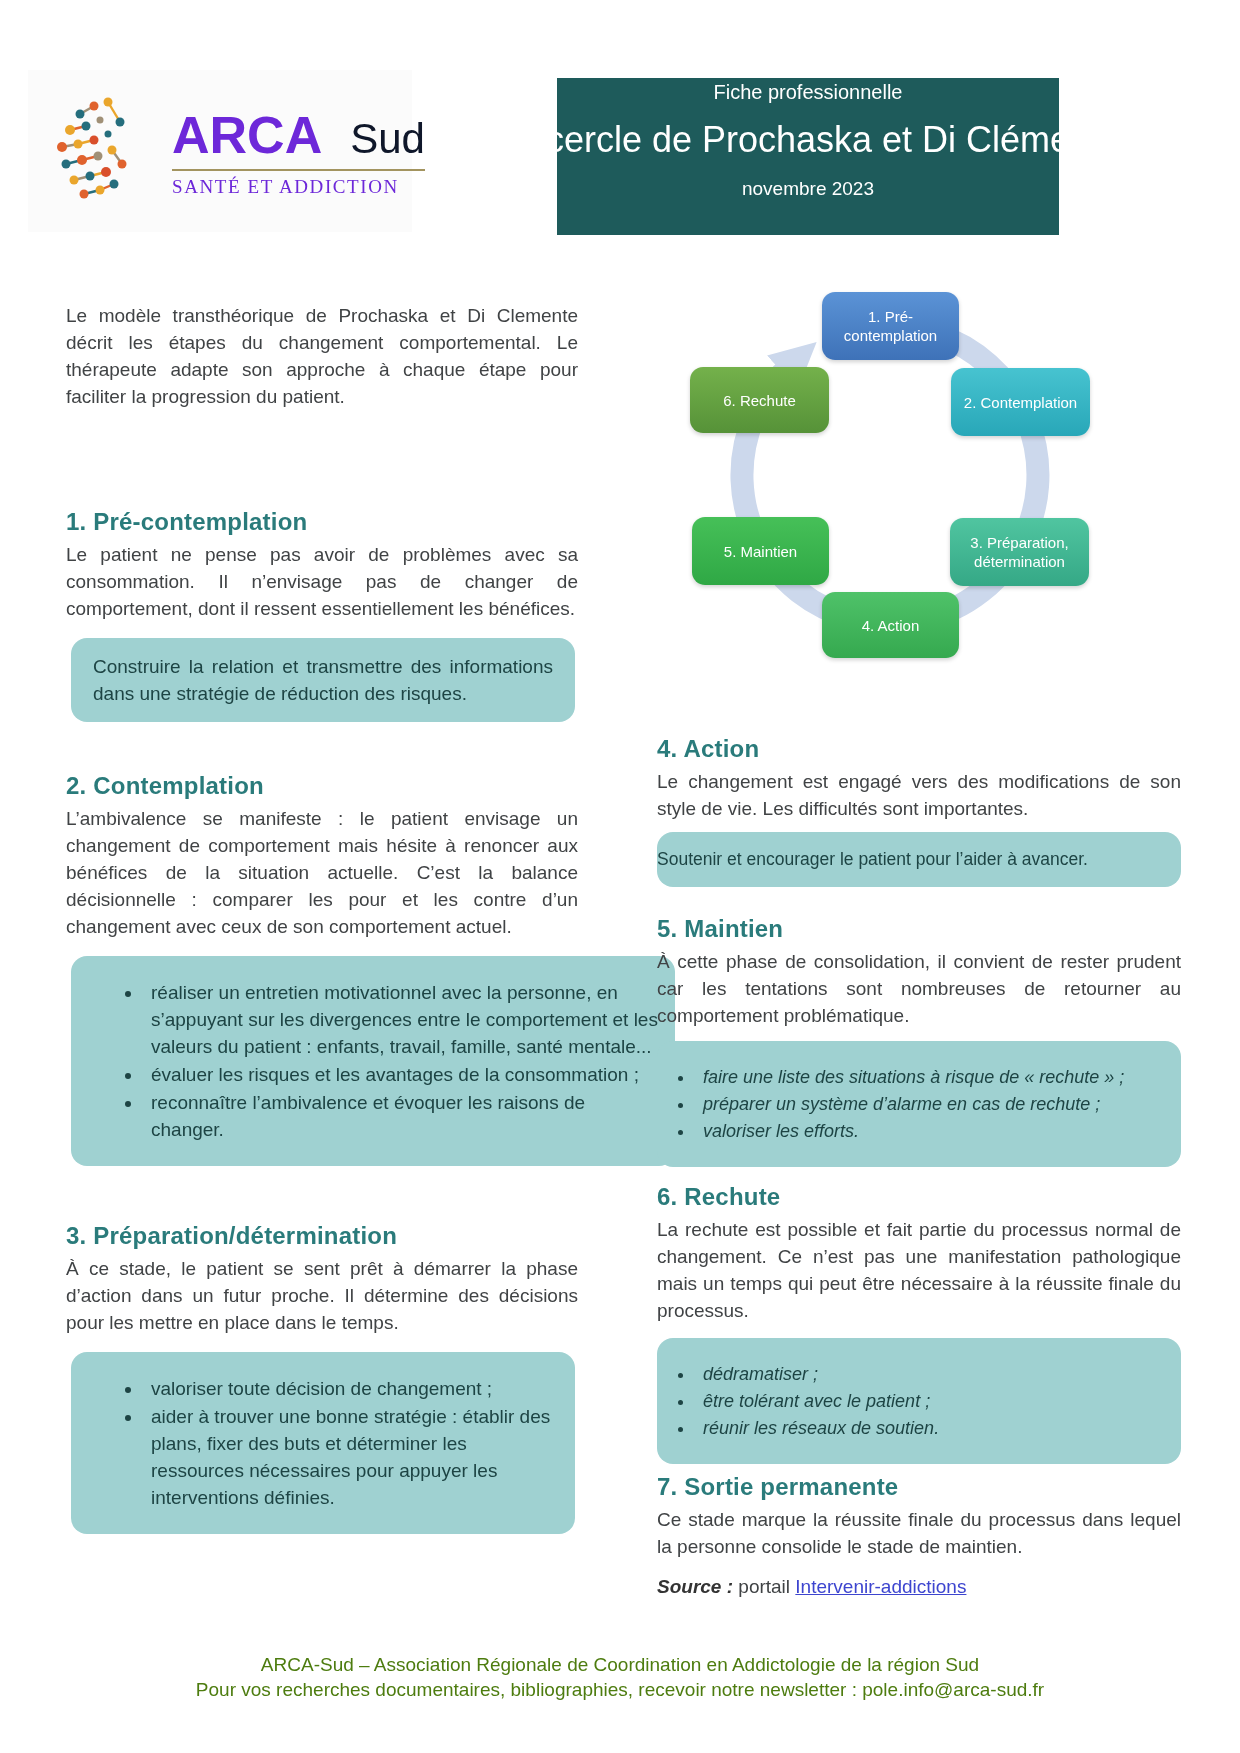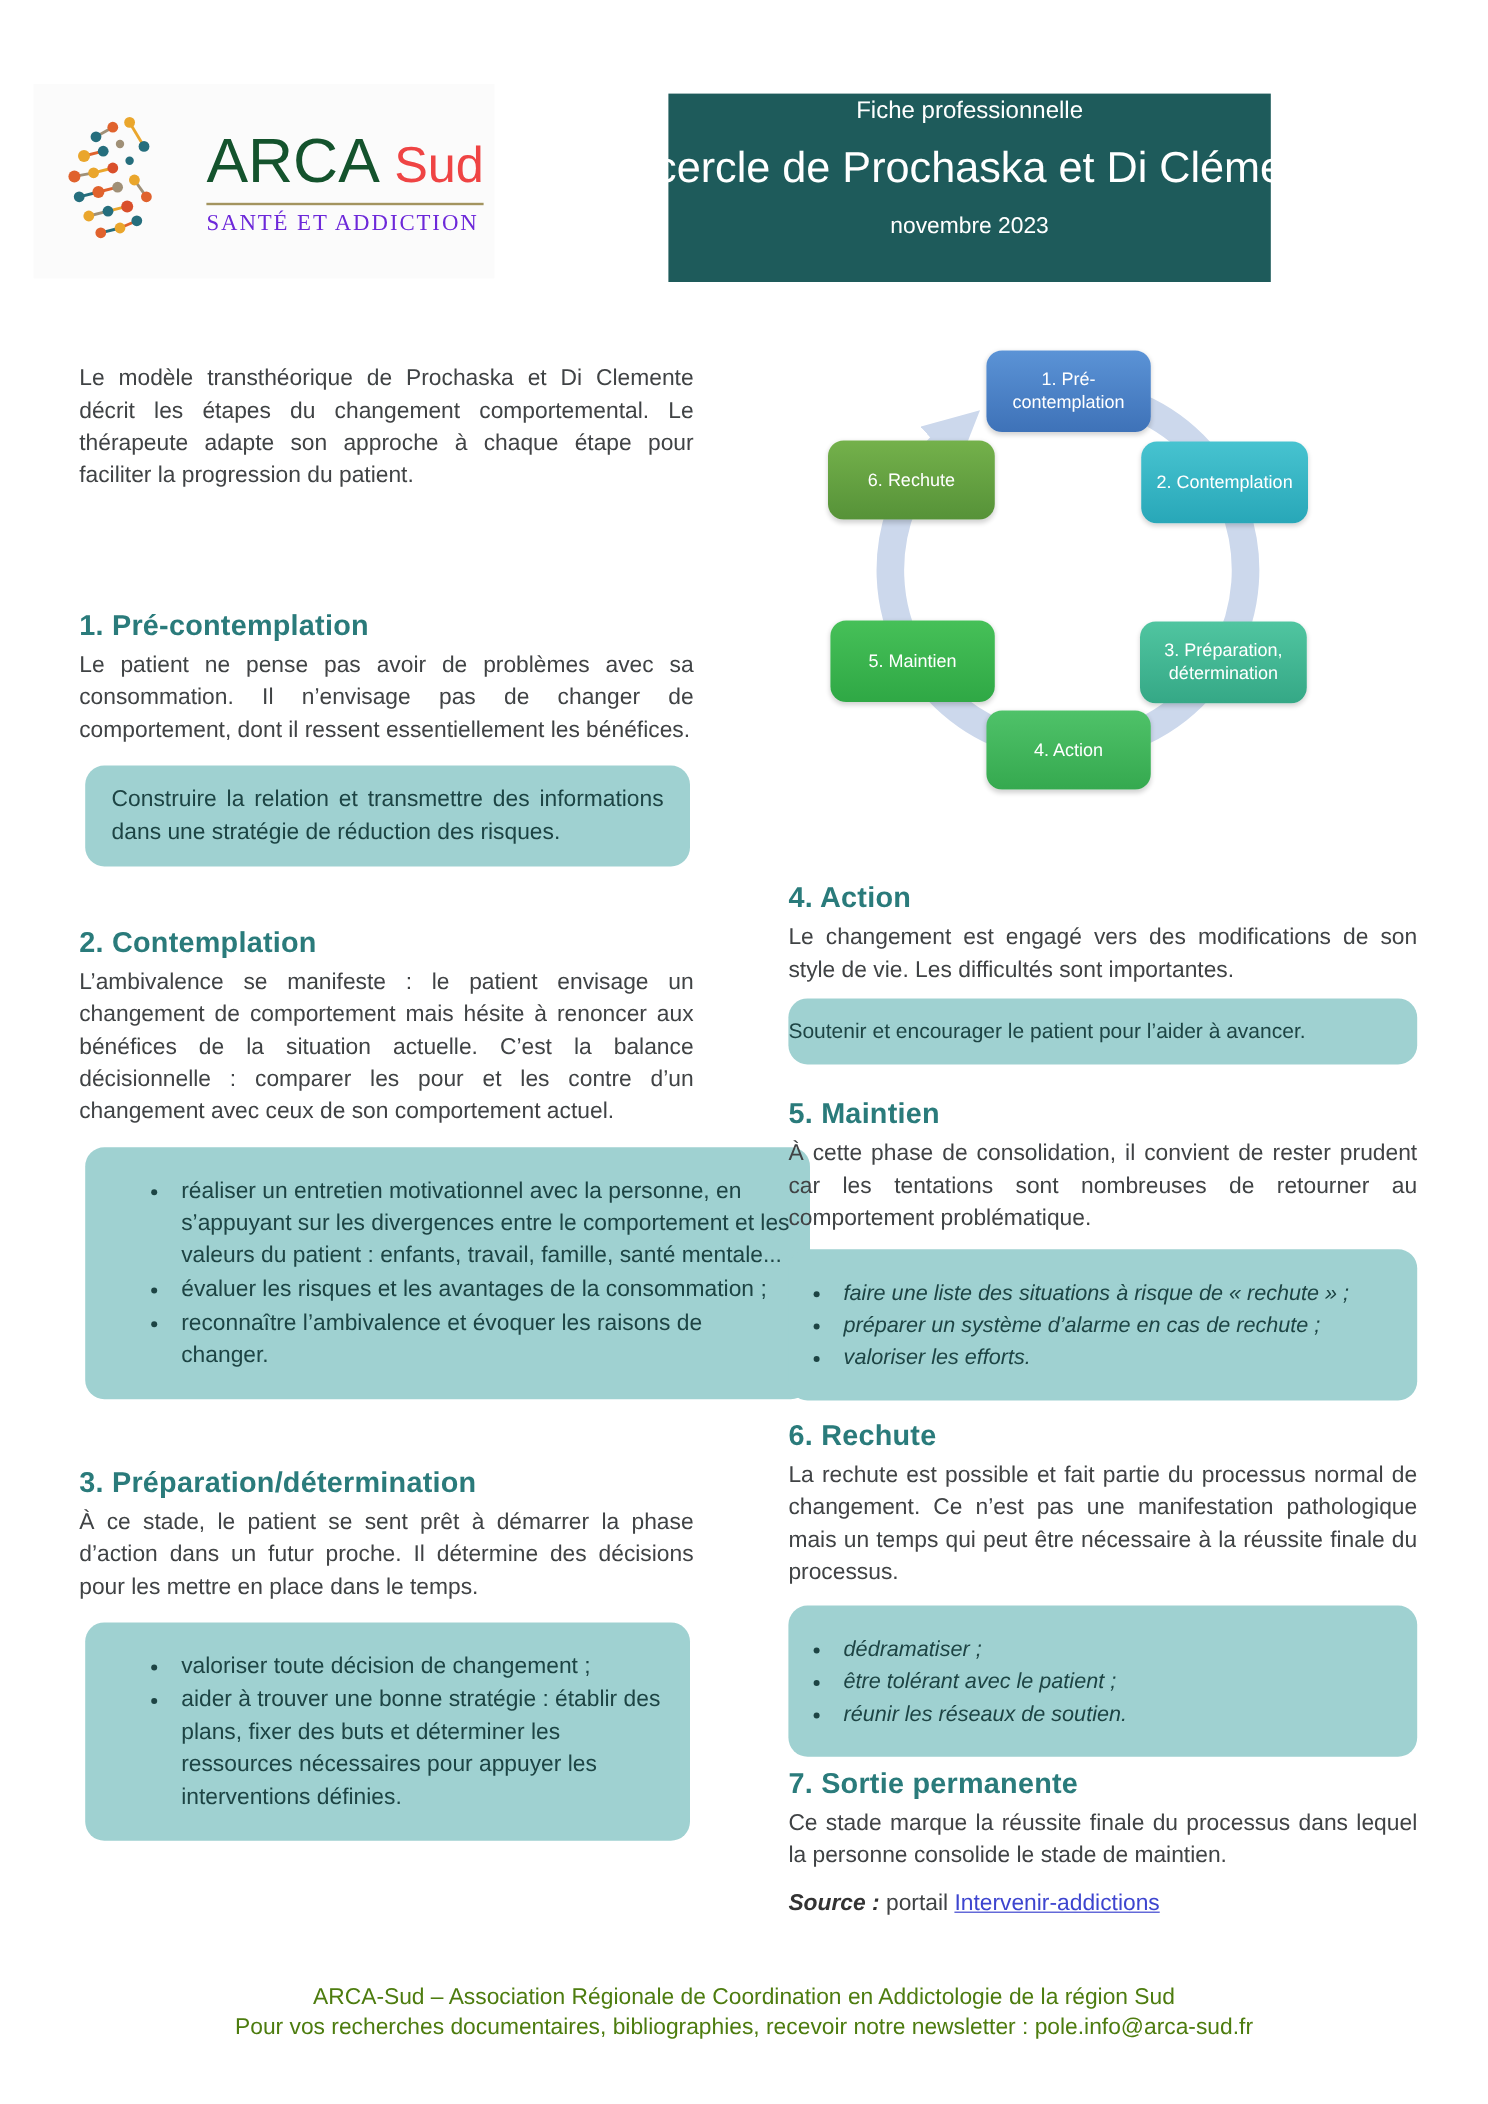--- a/index.html
+++ b/index.html
@@ -5,22 +5,22 @@
   html,body{margin:0;padding:0;background:#ffffff;}
   body{font-family:"Liberation Sans","DejaVu Sans",sans-serif;color:#404345;}
   .page{position:relative;width:1240px;height:1753px;background:#ffffff;overflow:hidden;margin:0 auto;}
 
   
   .logo-box{position:absolute;left:28px;top:70px;width:384px;height:162px;background:#fbfbfb;
             display:flex;align-items:center;justify-content:flex-start;padding:0 8px;box-sizing:border-box;}
   .logo-icon{flex:0 0 auto;margin-left:14px;}
   .logo-text{margin-left:10px;display:flex;flex-direction:column;}
   .brand-line{display:flex;align-items:baseline;white-space:nowrap;}
-  .brand{font-size:52px;font-weight:400;color:#14532d;letter-spacing:0px;}
-  .brand-suffix{font-size:42px;font-weight:400;color:#ef4444;margin-left:12px;}
+  .brand{font-size:52px;font-weight:700;color:#6d28d9;letter-spacing:0px;}
+  .brand-suffix{font-size:42px;font-weight:400;color:#0f172a;margin-left:28px;}
   .brand-rule{height:0;border-top:2px solid #a3945f;margin-top:4px;width:100%;}
   .tagline{font-family:"Liberation Serif","DejaVu Serif",serif;font-size:19px;letter-spacing:1.6px;
            color:#6d28d9;margin-top:5px;white-space:nowrap;}
 
   .banner{position:absolute;left:533px;top:78px;width:502px;height:157px;box-sizing:border-box;
           display:flex;flex-direction:column;align-items:center;padding-top:3px;margin-left:24px;}
   .banner-kicker{color:#ffffff;font-size:20px;font-weight:500;}
   .banner-title{color:#ffffff;font-size:36px;font-weight:500;margin-top:15px;white-space:nowrap;}
   .banner-date{color:#ffffff;font-size:19px;font-weight:400;margin-top:17px;}
 

